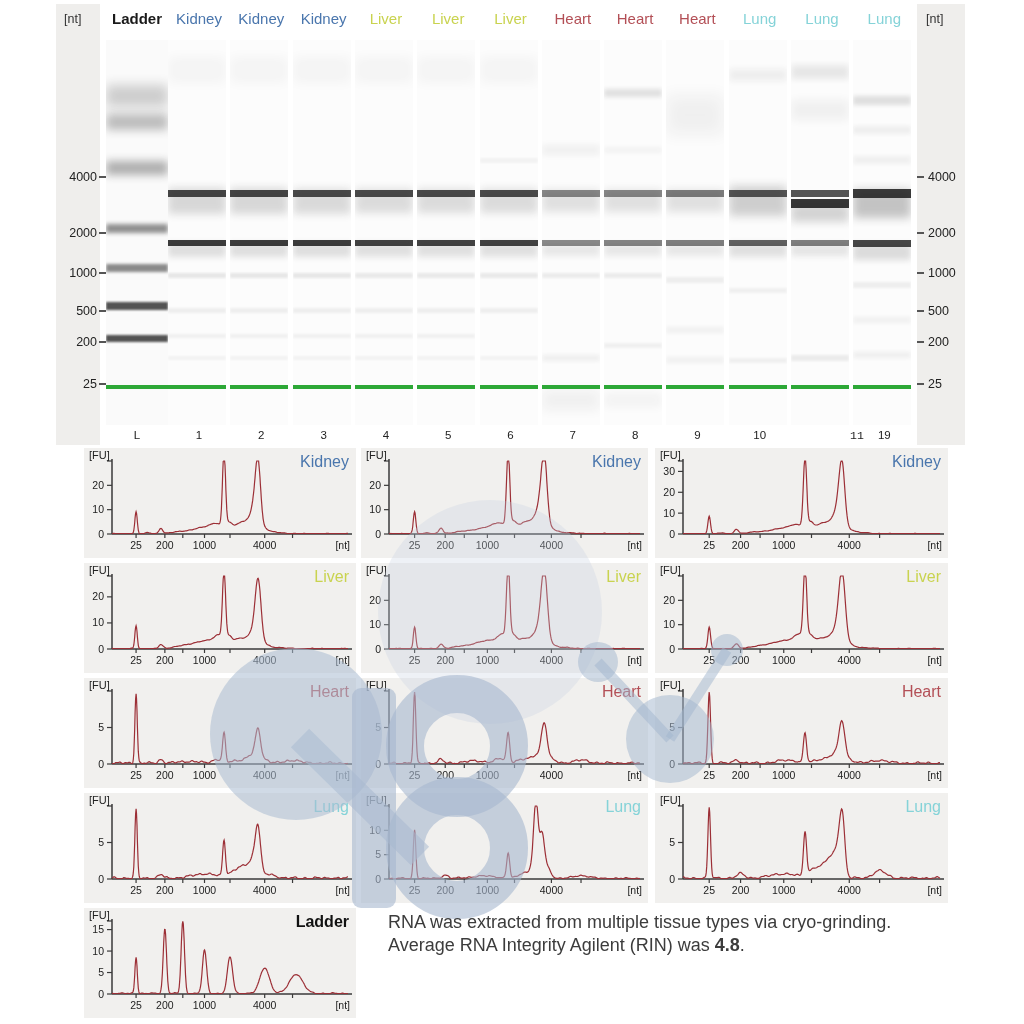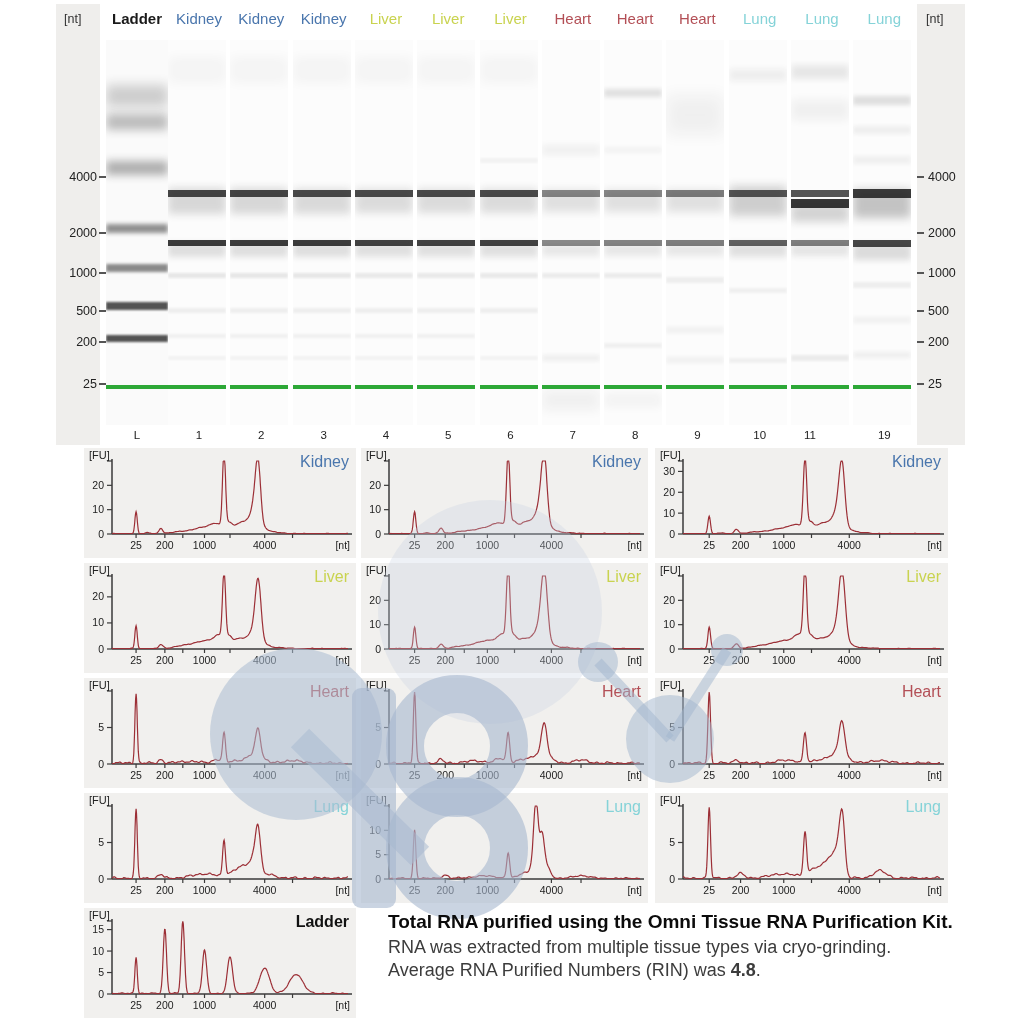--- a/index.html
+++ b/index.html
@@ -233,21 +233,21 @@
         <span class="lane-num" style="left: 199px;">1</span>
         <span class="lane-num" style="left: 261.3px;">2</span>
         <span class="lane-num" style="left: 323.6px;">3</span>
         <span class="lane-num" style="left: 385.9px;">4</span>
         <span class="lane-num" style="left: 448.2px;">5</span>
         <span class="lane-num" style="left: 510.5px;">6</span>
         <span class="lane-num" style="left: 572.8px;">7</span>
         <span class="lane-num" style="left: 635.1px;">8</span>
         <span class="lane-num" style="left: 697.4px;">9</span>
         <span class="lane-num" style="left: 759.7px;">10</span>
-        <span class="lane-num" style="left: 810px;">11</span>
+        <span class="lane-num" style="left: 857px; font-family: Liberation Mono, monospace;">11</span>
         <span class="lane-num" style="left: 884.3px;">19</span>
       </div>
   </div>
 
   <div class="abs" style="left:0;top:446px;width:1024px;height:578px;">
       <div class="panel" style="left: 84px; top: 2px; width: 272px;">
         <svg width="272" height="110" style="position:absolute;left:0;top:0;">
           <line x1="28" y1="11" x2="28" y2="86" stroke="#3a3a3a" stroke-width="1.5"></line>
           <line x1="28" y1="86" x2="268" y2="86" stroke="#3a3a3a" stroke-width="1.5"></line>
           <line x1="23" y1="13" x2="28" y2="13" stroke="#3a3a3a" stroke-width="1.2"></line>
@@ -620,18 +620,17 @@
     <g fill="rgba(162,182,205,0.50)" stroke="rgba(162,182,205,0.50)">
       <line x1="598" y1="662" x2="670" y2="739" stroke-width="10"></line>
       <line x1="727" y1="650" x2="670" y2="739" stroke-width="10"></line>
       <circle cx="598" cy="662" r="20" stroke="none"></circle>
       <circle cx="727" cy="650" r="16" stroke="none"></circle>
       <circle cx="670" cy="739" r="44" stroke="none"></circle>
     </g>
   </svg>
 
   <div class="caption">
-    <div class="cap-title">Total RNA purified using the Omni Tissue RNA Purification Kit.</div>
     <div class="cap-line">RNA was extracted from multiple tissue types via cryo-grinding.</div>
-    <div class="cap-line"><span>Average RNA Purified Numbers (RIN) was </span><b>4.8</b><span>.</span></div>
+    <div class="cap-line"><span>Average RNA Integrity Agilent (RIN) was </span><b>4.8</b><span>.</span></div>
   </div>
 
 </div>
 
 </body></html>

